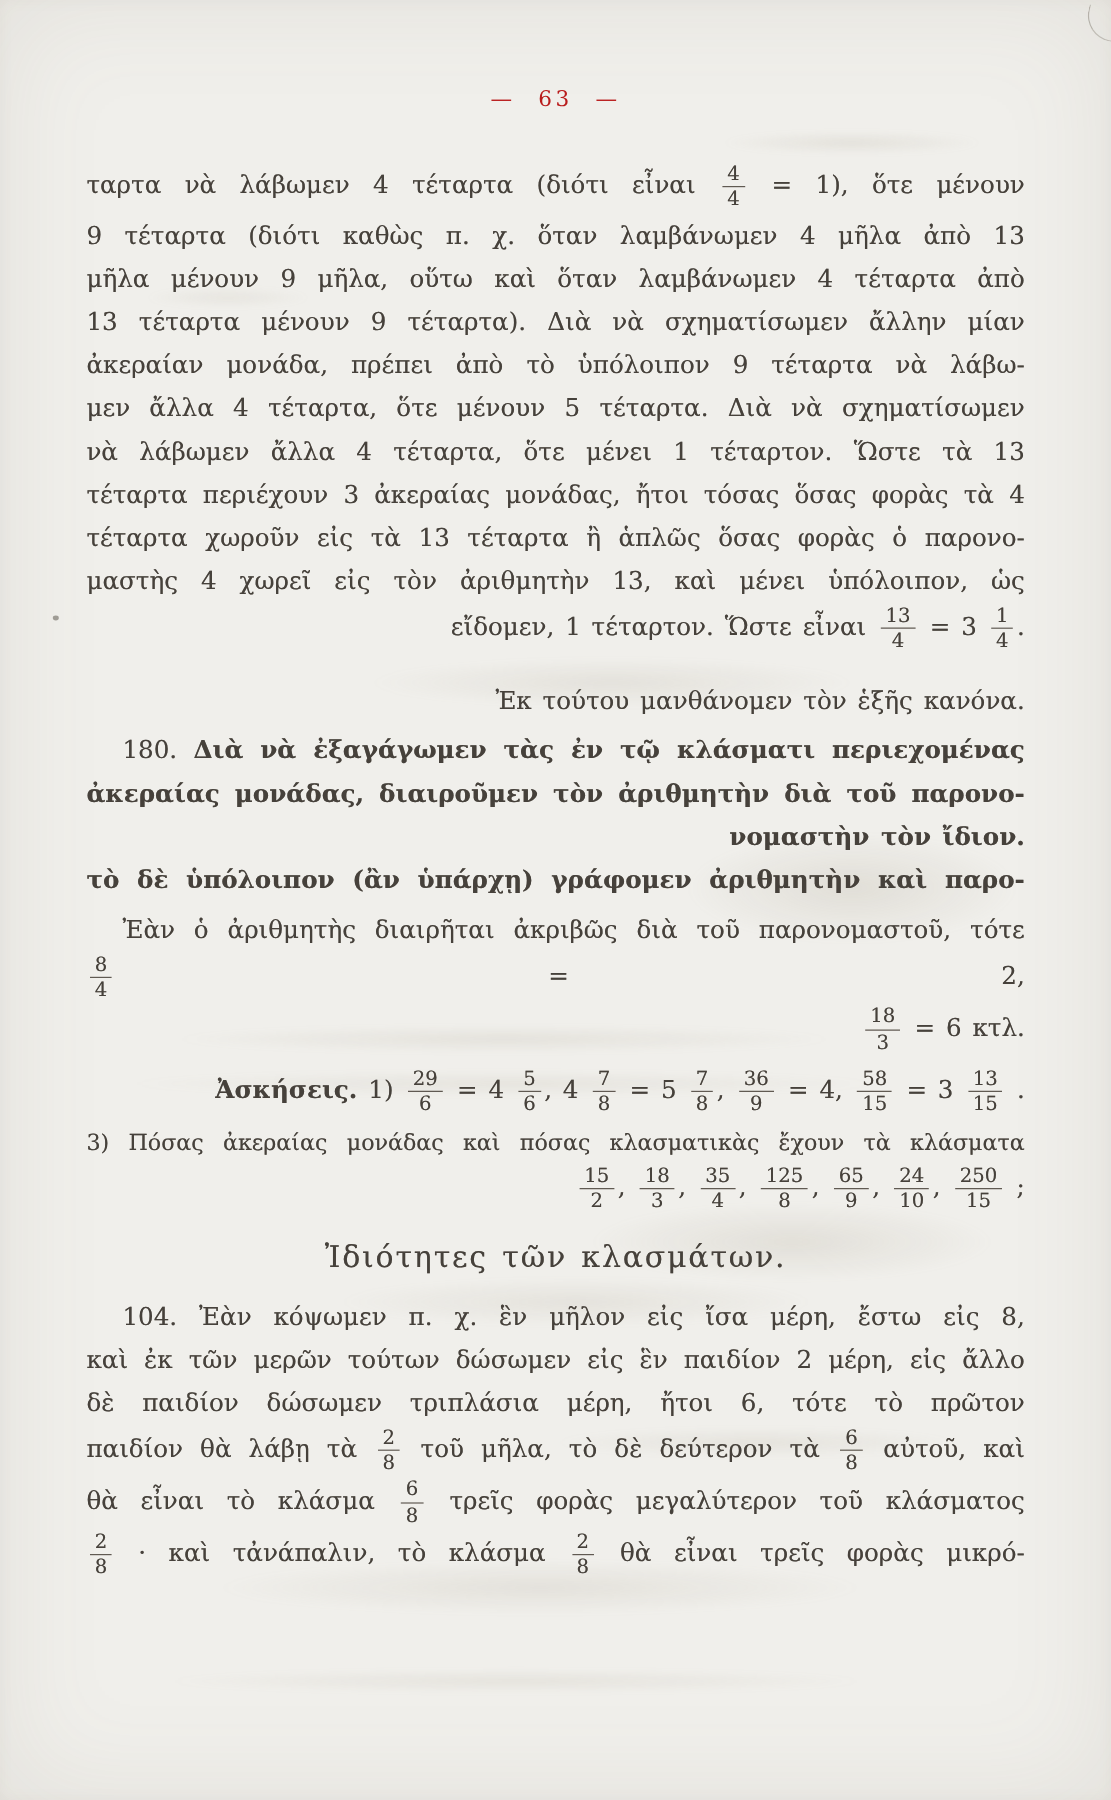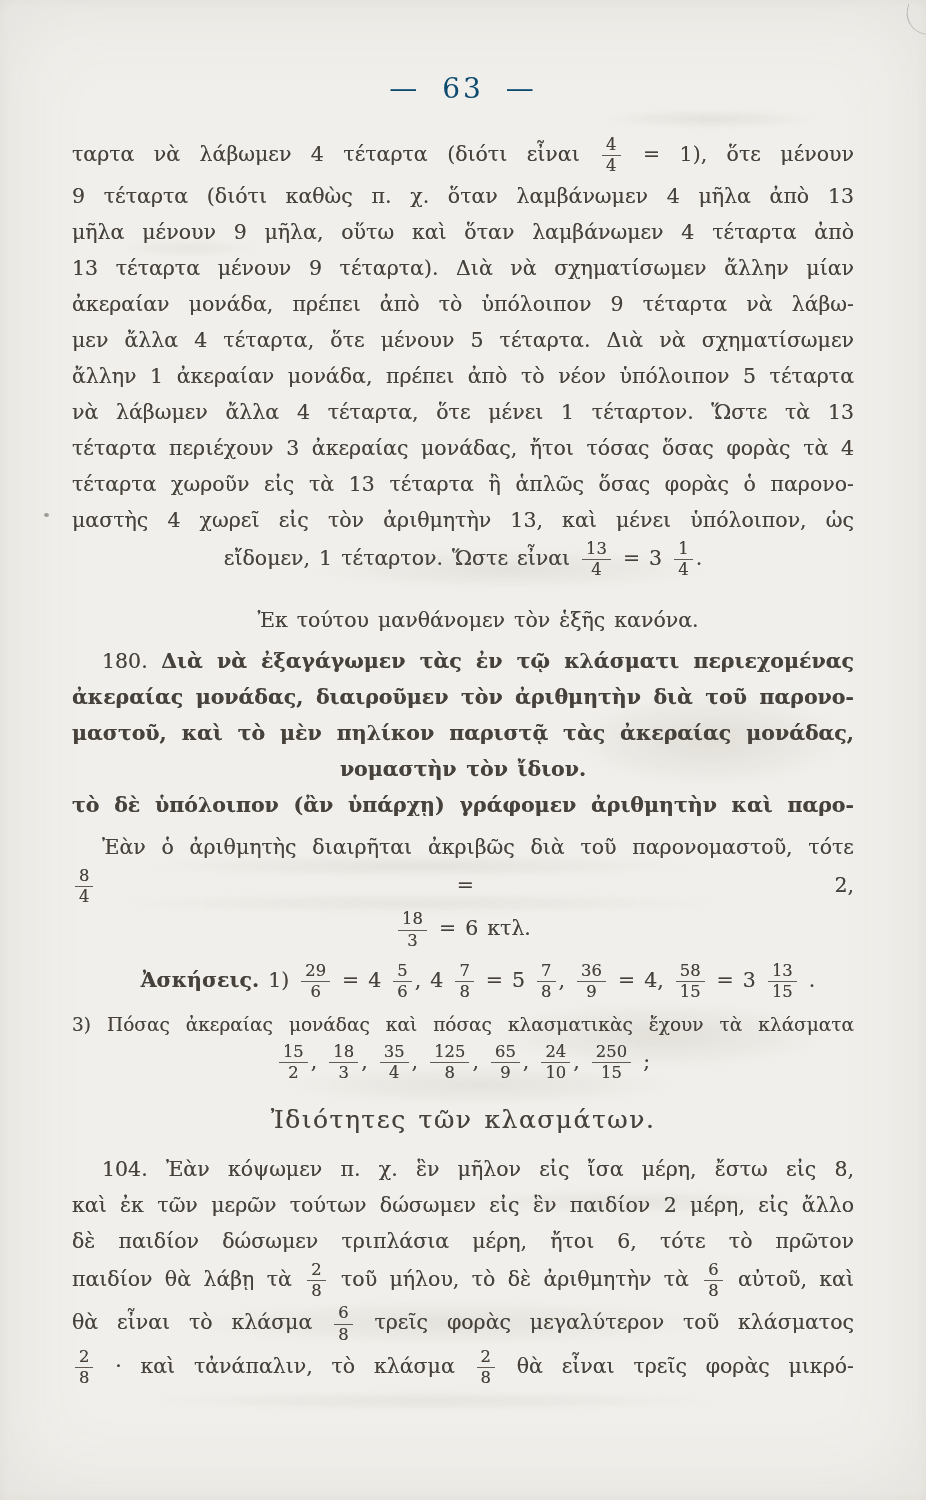--- a/index.html
+++ b/index.html
@@ -12,41 +12,41 @@
     color: #46413b;
     font-family: "DejaVu Serif", serif;
     overflow: hidden;
     box-shadow: inset 0 0 90px rgba(120,110,90,0.10), inset 0 0 12px rgba(120,110,90,0.06);
   }
   .page-number {
     position: absolute;
     top: 72px; left: 0;
     width: 100%;
     text-align: center;
-    font-size: 28px;
-    color: #0c4a6e;
+    font-size: 18px;
+    color: #b91c1c;
     letter-spacing: 3px;
     word-spacing: 10px;
   }
   .text-col {
     position: absolute;
     left: 72px;
     top: 134px;
     width: 782px;
   }
   .ln {
     position: relative;
     min-height: 36px;
     line-height: 36px;
     font-size: 20.5px;
     word-spacing: 2.5px;
     text-shadow: 0 0 0.5px rgba(70,64,55,0.55);
   }
   .ln.j { text-align: justify; text-align-last: justify; }
-  .ln.l { text-align: center; }
+  .ln.l { text-align: right; }
   .ln.c { text-align: center; text-align-last: center; }
   .ln.ind { text-indent: 30px; }
   .ln.s { font-size: 18.5px; line-height: 32px; min-height: 32px; }
   .ln.h { font-size: 25px; font-weight: 400; letter-spacing: 1.5px; line-height: 42px; min-height: 42px; }
   .sb { font-weight: 700; }
   .fr {
     display: inline-flex;
     flex-direction: column;
     align-items: center;
     vertical-align: middle;
@@ -104,36 +104,34 @@
   <div class="text-col" id="text-lines">
       <div class="ln j"><span class="sx">ταρτα νὰ λάβωμεν 4 τέταρτα (διότι εἶναι </span><span class="fr">
           <span class="n">4</span>
           <span class="d">4</span>
         </span><span class="sx"> = 1), ὅτε μένουν</span></div>
       <div class="ln j"><span class="sx">9 τέταρτα (διότι καθὼς π. χ. ὅταν λαμβάνωμεν 4 μῆλα ἀπὸ 13</span></div>
       <div class="ln j"><span class="sx">μῆλα μένουν 9 μῆλα, οὕτω καὶ ὅταν λαμβάνωμεν 4 τέταρτα ἀπὸ</span></div>
       <div class="ln j"><span class="sx">13 τέταρτα μένουν 9 τέταρτα). Διὰ νὰ σχηματίσωμεν ἄλλην μίαν</span></div>
       <div class="ln j"><span class="sx">ἀκεραίαν μονάδα, πρέπει ἀπὸ τὸ ὑπόλοιπον 9 τέταρτα νὰ λάβω-</span></div>
       <div class="ln j"><span class="sx">μεν ἄλλα 4 τέταρτα, ὅτε μένουν 5 τέταρτα. Διὰ νὰ σχηματίσωμεν</span></div>
-      <div class="ln j"><span class="sx">ἄλλην 1 ἀκεραίαν μονάδα, πρέπει ἀπὸ τὸ νέον ὑπόλοιπον 5 τέταρτα</span></div>
       <div class="ln j"><span class="sx">νὰ λάβωμεν ἄλλα 4 τέταρτα, ὅτε μένει 1 τέταρτον. Ὥστε τὰ 13</span></div>
       <div class="ln j"><span class="sx">τέταρτα περιέχουν 3 ἀκεραίας μονάδας, ἤτοι τόσας ὅσας φορὰς τὰ 4</span></div>
       <div class="ln j"><span class="sx">τέταρτα χωροῦν εἰς τὰ 13 τέταρτα ἢ ἁπλῶς ὅσας φορὰς ὁ παρονο-</span></div>
       <div class="ln j"><span class="sx">μαστὴς 4 χωρεῖ εἰς τὸν ἀριθμητὴν 13, καὶ μένει ὑπόλοιπον, ὡς</span></div>
       <div class="ln l"><span class="sx">εἴδομεν, 1 τέταρτον. Ὥστε εἶναι </span><span class="fr">
           <span class="n">13</span>
           <span class="d">4</span>
         </span><span class="sx"> = 3 </span><span class="fr">
           <span class="n">1</span>
           <span class="d">4</span>
         </span><span class="sx">.</span></div>
       <div class="ln l ind" style="margin-top: 20px;"><span class="sx">Ἐκ τούτου μανθάνομεν τὸν ἑξῆς κανόνα.</span></div>
       <div class="ln j ind" style="margin-top: 5px;"><span class="sx">180. </span><span class="sb">Διὰ νὰ ἐξαγάγωμεν τὰς ἐν τῷ κλάσματι περιεχομένας</span></div>
       <div class="ln j"><span class="sb">ἀκεραίας μονάδας, διαιροῦμεν τὸν ἀριθμητὴν διὰ τοῦ παρονο-</span></div>
-      <div class="ln j"><span class="sb">μαστοῦ, καὶ τὸ μὲν πηλίκον παριστᾷ τὰς ἀκεραίας μονάδας,</span></div>
       <div class="ln l"><span class="sb">νομαστὴν τὸν ἴδιον.</span></div>
       <div class="ln j"><span class="sb">τὸ δὲ ὑπόλοιπον (ἂν ὑπάρχῃ) γράφομεν ἀριθμητὴν καὶ παρο-</span></div>
       <div class="ln j ind" style="margin-top: 6px;"><span class="sx">Ἐὰν ὁ ἀριθμητὴς διαιρῆται ἀκριβῶς διὰ τοῦ παρονομαστοῦ, τότε</span></div>
       <div class="ln j"><span class="fr">
           <span class="n">8</span>
           <span class="d">4</span>
         </span><span class="sx"> = 2,</span></div>
       <div class="ln l"><span class="fr">
           <span class="n">18</span>
           <span class="d">3</span>
@@ -183,21 +181,21 @@
           <span class="n">250</span>
           <span class="d">15</span>
         </span><span class="sx"> ;</span></div>
       <div class="ln c h" style="margin-top: 14px;"><span class="sx">Ἰδιότητες τῶν κλασμάτων.</span></div>
       <div class="ln j ind" style="margin-top: 10px;"><span class="sx">104. Ἐὰν κόψωμεν π. χ. ἓν μῆλον εἰς ἴσα μέρη, ἔστω εἰς 8,</span></div>
       <div class="ln j"><span class="sx">καὶ ἐκ τῶν μερῶν τούτων δώσωμεν εἰς ἓν παιδίον 2 μέρη, εἰς ἄλλο</span></div>
       <div class="ln j"><span class="sx">δὲ παιδίον δώσωμεν τριπλάσια μέρη, ἤτοι 6, τότε τὸ πρῶτον</span></div>
       <div class="ln j"><span class="sx">παιδίον θὰ λάβῃ τὰ </span><span class="fr">
           <span class="n">2</span>
           <span class="d">8</span>
-        </span><span class="sx"> τοῦ μήλου, τὸ δὲ ἀριθμητὴν τὰ </span><span class="fr">
+        </span><span class="sx"> τοῦ μῆλα, τὸ δὲ δεύτερον τὰ </span><span class="fr">
           <span class="n">6</span>
           <span class="d">8</span>
         </span><span class="sx"> αὐτοῦ, καὶ</span></div>
       <div class="ln j"><span class="sx">θὰ εἶναι τὸ κλάσμα </span><span class="fr">
           <span class="n">6</span>
           <span class="d">8</span>
         </span><span class="sx"> τρεῖς φορὰς μεγαλύτερον τοῦ κλάσματος</span></div>
       <div class="ln j"><span class="fr">
           <span class="n">2</span>
           <span class="d">8</span>

